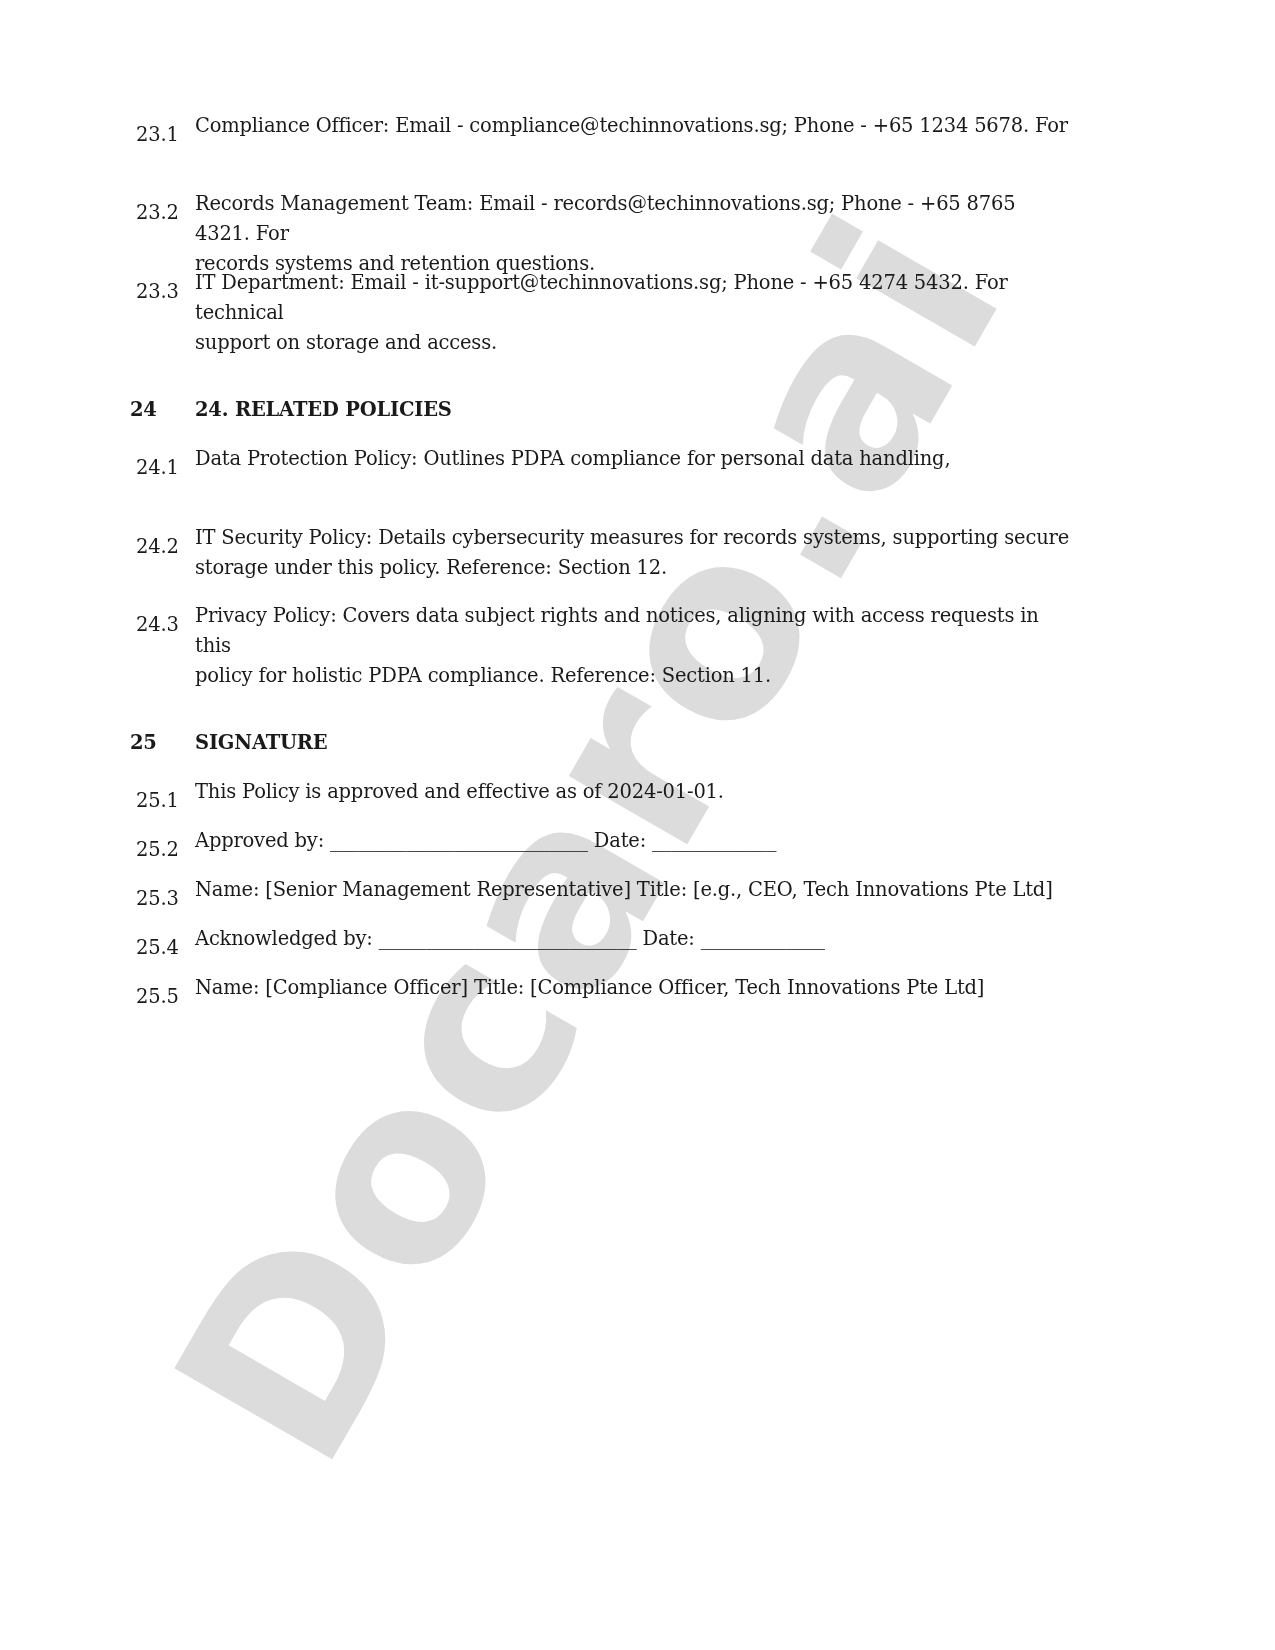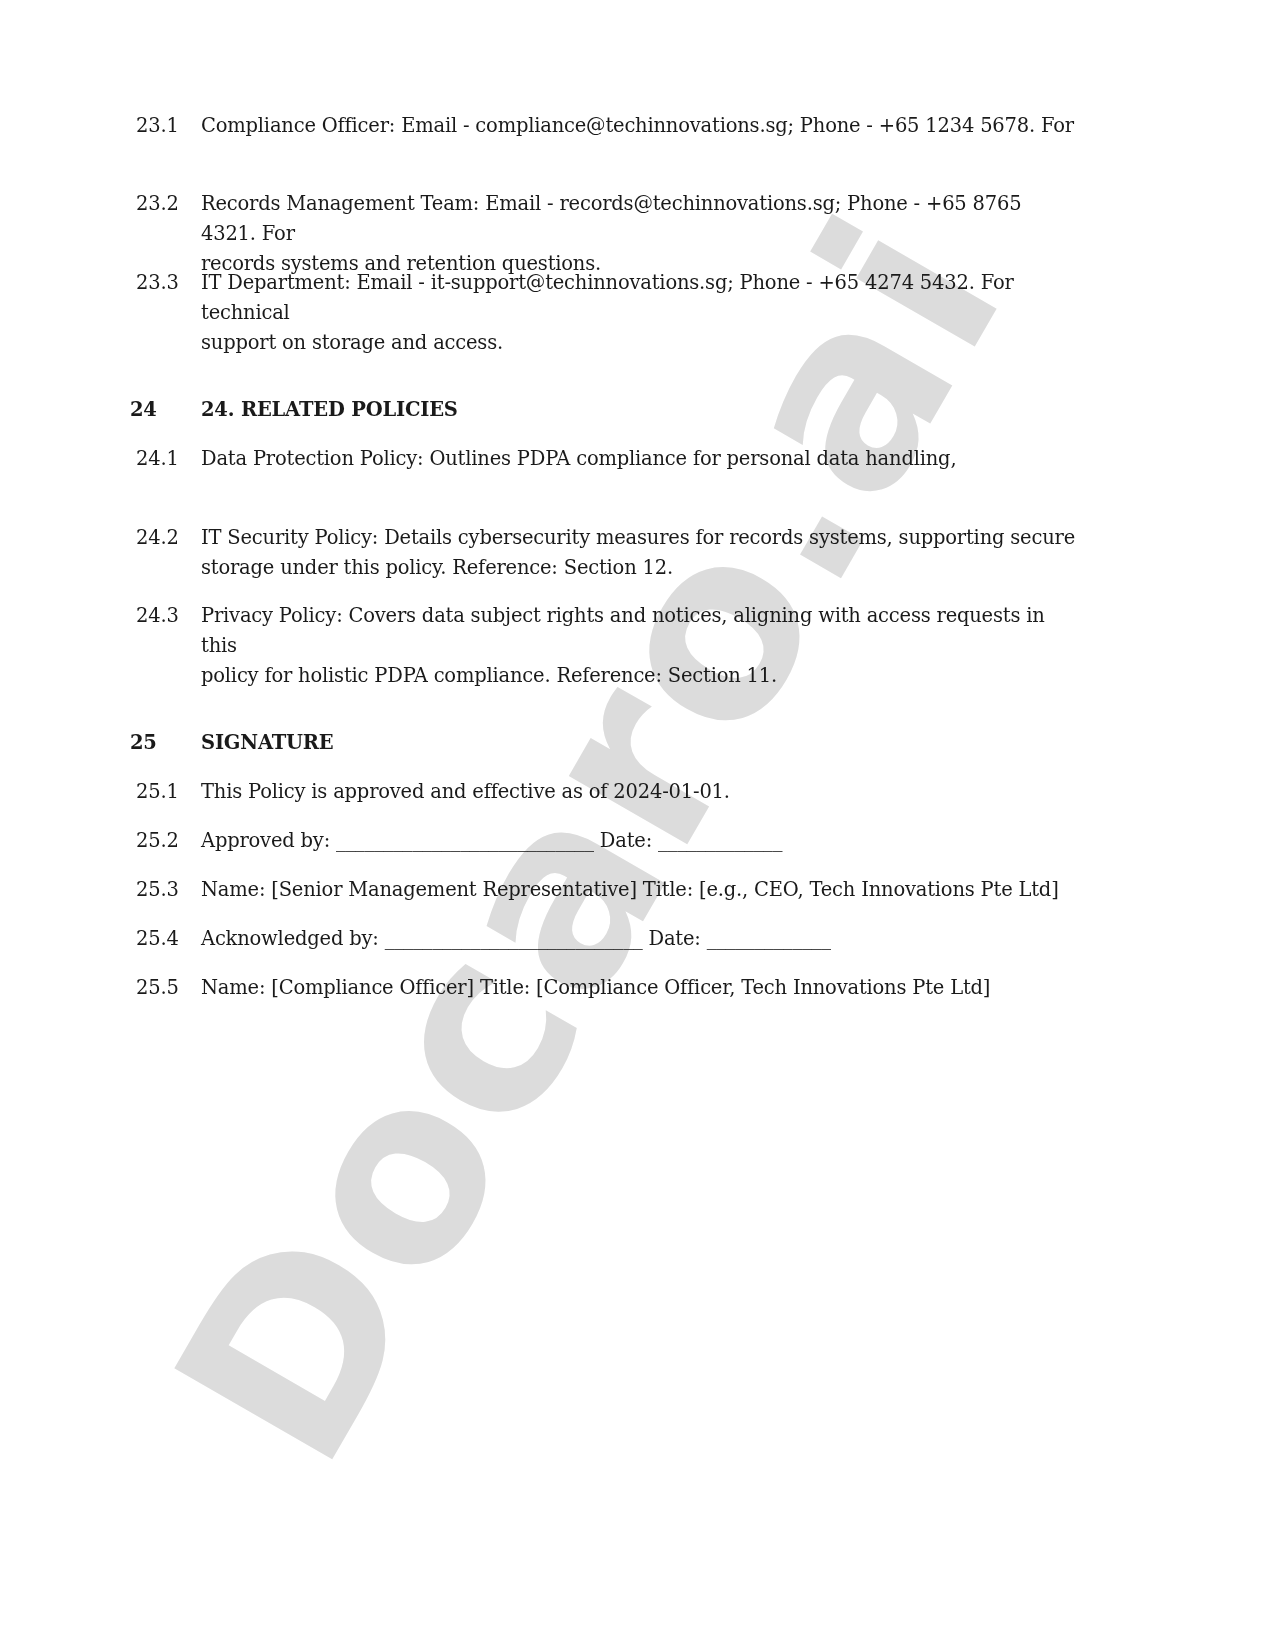--- a/index.html
+++ b/index.html
@@ -20,22 +20,22 @@
     font-size: 250px;
     color: #dcdcdc;
     white-space: nowrap;
     letter-spacing: 4px;
     z-index: 0;
     user-select: none;
   }
   .content { position: absolute; left: 0; top: 0; width: 1275px; z-index: 1; }
   .item { position: absolute; left: 0; width: 1275px; line-height: 30px; }
   .num { position: absolute; left: 130px; width: 54px; text-align: left; }
-  .num.sub { left: 126px; width: 58px; text-align: left; padding-left: 10px; box-sizing: border-box; }
-  .text { position: absolute; left: 201px; width: 880px; }
+  .num.sub { left: 126px; width: 58px; text-align: left; padding-left: 10px; box-sizing: border-box; margin-top: 9px; }
+  .text { position: absolute; left: 195px; width: 880px; }
   .heading .num, .heading .text { font-weight: bold; }
   b { font-weight: normal; }
 </style>
 </head>
 <body>
 
 <div class="page">
   <div class="watermark">Docaro.ai</div>
 
   <div class="content">

